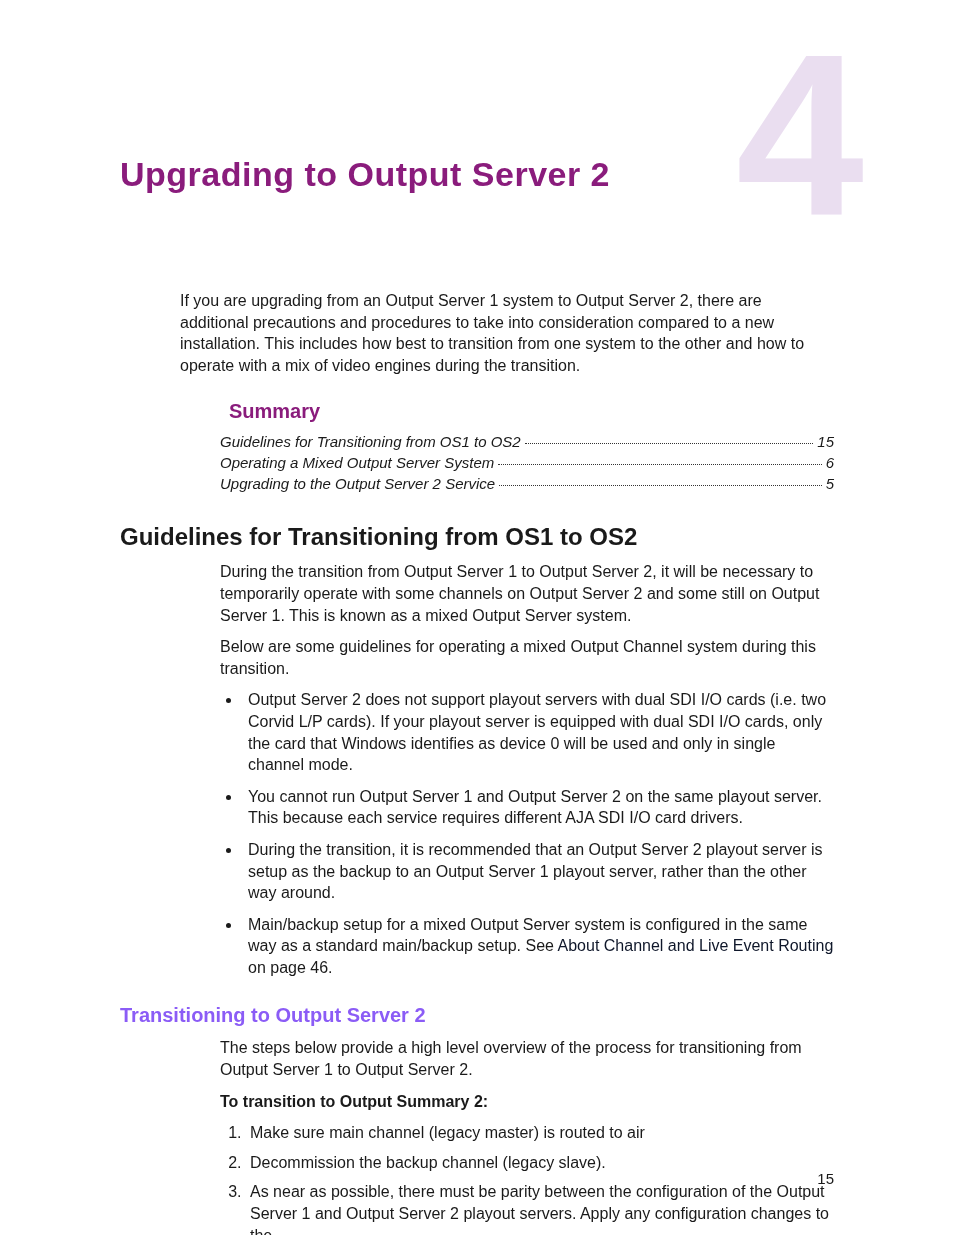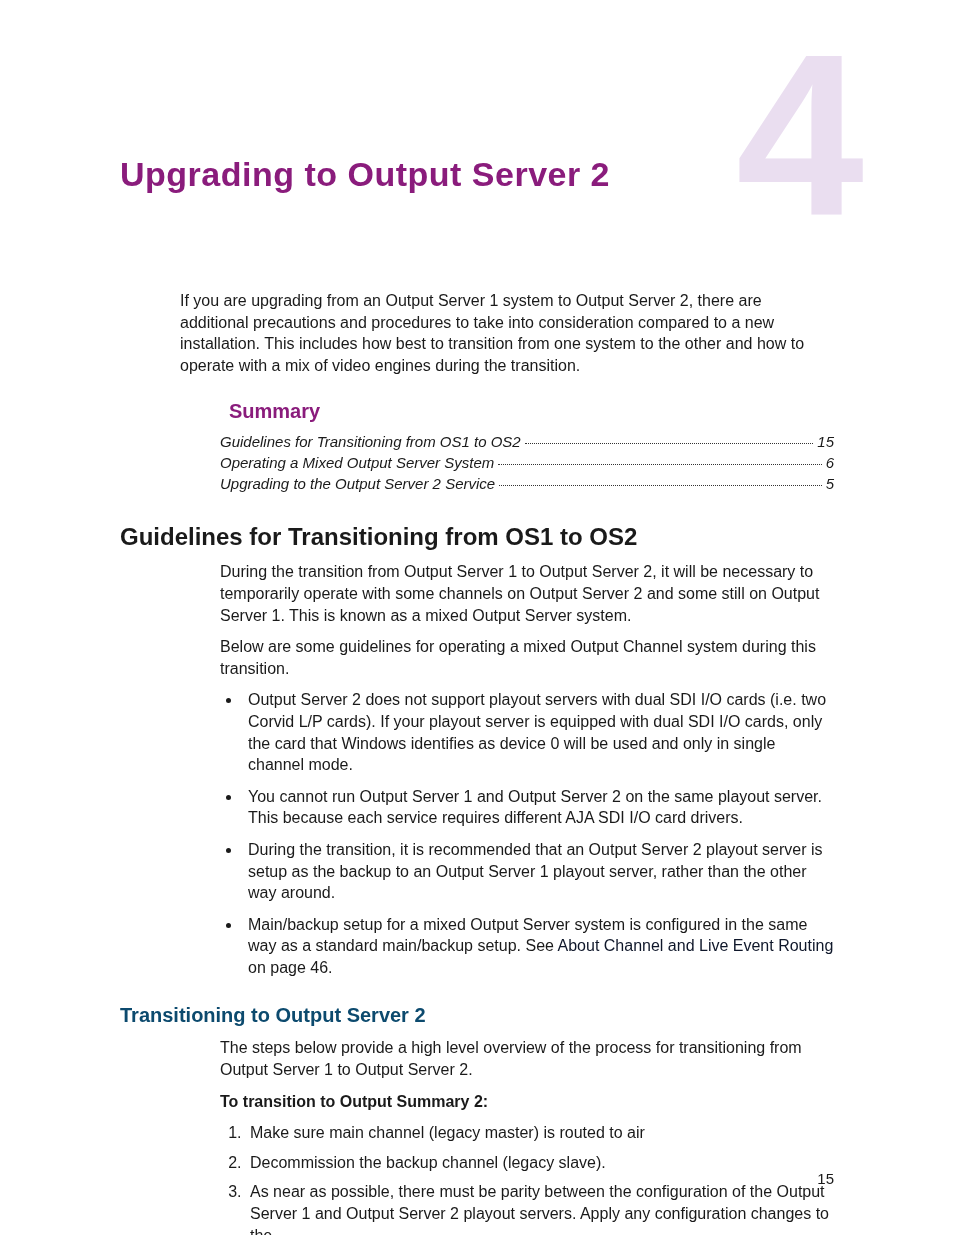--- a/index.html
+++ b/index.html
@@ -99,21 +99,21 @@
   ul.bullets li {
     margin-bottom: 10px;
     line-height: 1.35;
     padding-left: 6px;
   }
   .link { color: #0f172a; }
   .h2 {
     margin-top: 26px;
     font-size: 20px;
     font-weight: 700;
-    color: #0c4a6e;
+    color: #8b5cf6;
   }
   .bold-run { font-weight: 700; margin-top: 14px; }
   ol.steps {
     margin: 6px 0 0 0;
     padding-left: 26px;
   }
   ol.steps li {
     margin-bottom: 8px;
     line-height: 1.35;
     padding-left: 4px;

